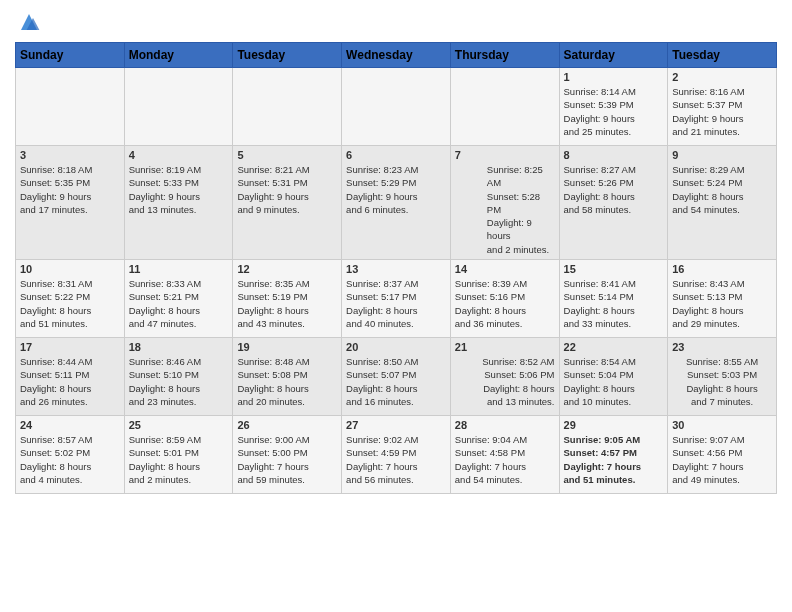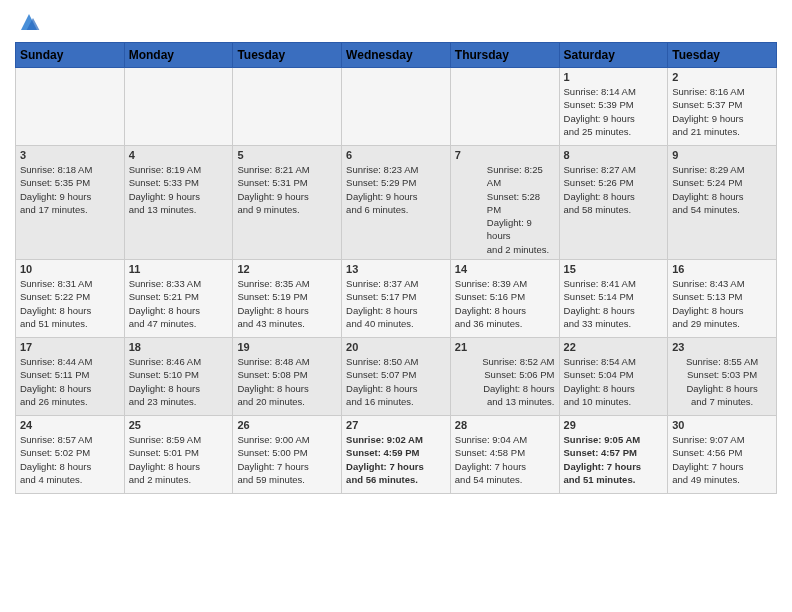--- a/index.html
+++ b/index.html
@@ -317,21 +317,21 @@
           </td>
           <td>
             <span class="day-num">26</span>
             <div class="day-info" style="white-space: pre-line;">Sunrise: 9:00 AM
 Sunset: 5:00 PM
 Daylight: 7 hours
 and 59 minutes.</div>
           </td>
           <td>
             <span class="day-num">27</span>
-            <div class="day-info" style="white-space: pre-line; font-weight: bold;">Sunrise: 9:02 AM
+            <div class="day-info" style="white-space: pre-line;">Sunrise: 9:02 AM
 Sunset: 4:59 PM
 Daylight: 7 hours
 and 56 minutes.</div>
           </td>
           <td>
             <span class="day-num">28</span>
             <div class="day-info" style="white-space: pre-line;">Sunrise: 9:04 AM
 Sunset: 4:58 PM
 Daylight: 7 hours
 and 54 minutes.</div>

